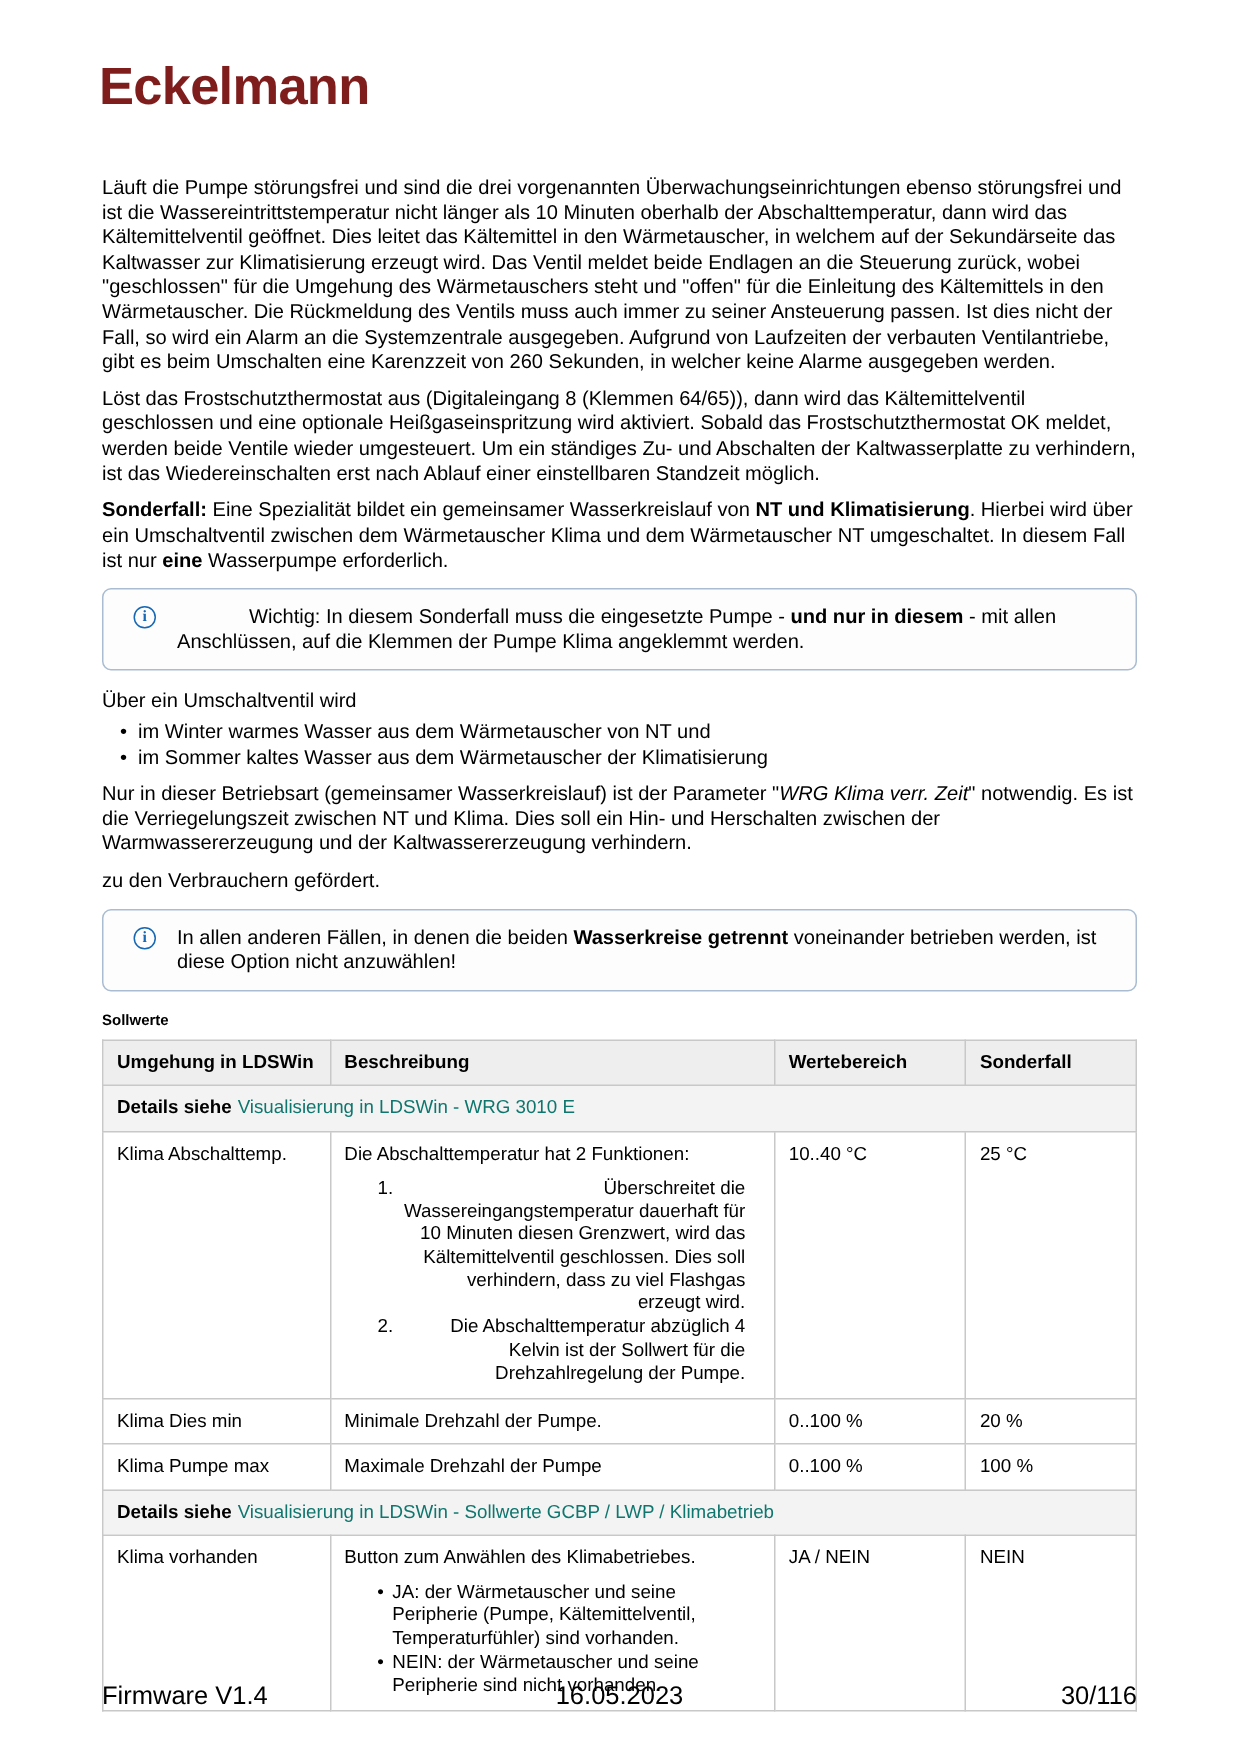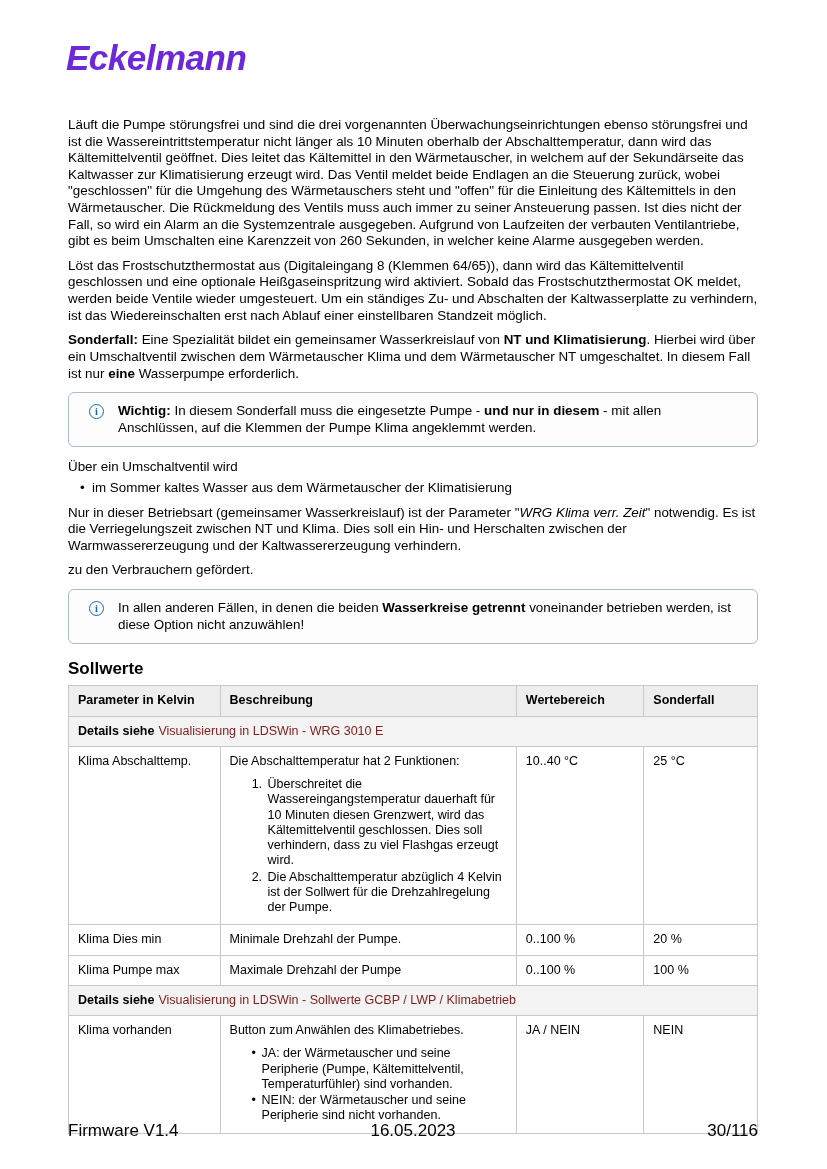--- a/index.html
+++ b/index.html
@@ -1,52 +1,52 @@
 <!DOCTYPE html>
 <html><head>
 <meta charset="utf-8">
 <style>
   * { margin: 0; padding: 0; box-sizing: border-box; }
   html, body { background: #ffffff; }
   body { width: 827px; height: 1169px; position: relative; overflow: hidden;
          font-family: "Liberation Sans", "DejaVu Sans", sans-serif; color: #000; }
 
   .logo { position: absolute; top: 38px; left: 66px;
-          font-size: 35px; font-weight: 700; color: #6d28d9; letter-spacing: -0.5px; font-style: italic; }
+          font-size: 35px; font-weight: 700; color: #7f1d1d; letter-spacing: -0.5px; }
 
   .content { position: absolute; top: 117px; left: 68px; width: 690px;
              font-size: 13.4px; line-height: 1.24; }
 
   p.body-p { margin-bottom: 8px; }
   .b { font-weight: 700; }
 
   .infobox { border: 1px solid #a9bcd2; border-radius: 6px; background: #fdfdfe;
              margin: 10px 0 12px 0; padding: 10px 14px 10px 18px;
              display: flex; align-items: flex-start; }
   .info-icon { flex: 0 0 auto; width: 15px; height: 15px; border: 1.4px solid #1668b4;
                border-radius: 50%; color: #1668b4; font-size: 10.5px; font-weight: 700;
                display: inline-flex; align-items: center; justify-content: center;
                margin: 1px 14px 0 2px; font-family: "Liberation Serif", serif; }
   .infobox-text { flex: 1; }
 
   ul.bullets { list-style: none; margin: 4px 0 8px 0; }
   ul.bullets li { padding-left: 24px; position: relative; }
   ul.bullets li::before { content: "•"; position: absolute; left: 12px; }
 
-  h3.section-heading { font-size: 17px; font-weight: 700; margin: 14px 0 6px 0; }
+  h3.section-heading { font-size: 10px; font-weight: 700; margin: 14px 0 6px 0; }
 
   table.sollwerte { width: 100%; border-collapse: collapse; font-size: 12.5px; line-height: 1.22; }
   table.sollwerte th, table.sollwerte td { border: 1px solid #c8c8c8; padding: 7px 9px;
                                            text-align: left; vertical-align: top; }
   table.sollwerte thead th { background: #eeeeee; font-weight: 700; }
   tr.details-row td { background: #f3f3f3; }
   tr.details-row .b { margin-right: 4px; }
-  .link { color: #7f1d1d; text-decoration: none; cursor: pointer; }
+  .link { color: #0f766e; text-decoration: none; cursor: pointer; }
 
-  td ol.num-list { margin: 8px 0 2px 0; padding-left: 36px; }
+  td ol.num-list { margin: 8px 10px 2px 0; padding-left: 36px; text-align: right; }
   td ol.num-list li { padding-left: 2px; margin-bottom: 1px; }
   td ul.cell-bullets { list-style: none; margin: 8px 0 2px 0; }
   td ul.cell-bullets li { padding-left: 32px; position: relative; margin-bottom: 1px; }
   td ul.cell-bullets li::before { content: "•"; position: absolute; left: 22px; }
 
   .footer { position: absolute; top: 1121px; left: 68px; width: 690px;
             font-size: 17px; display: flex; }
   .footer .f-left  { flex: 1; text-align: left; }
   .footer .f-center{ flex: 1; text-align: center; }
   .footer .f-right { flex: 1; text-align: right; }
@@ -59,26 +59,27 @@
 <div class="content">
 
   <p class="body-p">Läuft die Pumpe störungsfrei und sind die drei vorgenannten Überwachungseinrichtungen ebenso störungsfrei und ist die Wassereintrittstemperatur nicht länger als 10 Minuten oberhalb der Abschalttemperatur, dann wird das Kältemittelventil geöffnet. Dies leitet das Kältemittel in den Wärmetauscher, in welchem auf der Sekundärseite das Kaltwasser zur Klimatisierung erzeugt wird. Das Ventil meldet beide Endlagen an die Steuerung zurück, wobei "geschlossen" für die Umgehung des Wärmetauschers steht und "offen" für die Einleitung des Kältemittels in den Wärmetauscher. Die Rückmeldung des Ventils muss auch immer zu seiner Ansteuerung passen. Ist dies nicht der Fall, so wird ein Alarm an die Systemzentrale ausgegeben. Aufgrund von Laufzeiten der verbauten Ventilantriebe, gibt es beim Umschalten eine Karenzzeit von 260 Sekunden, in welcher keine Alarme ausgegeben werden.</p>
 
   <p class="body-p">Löst das Frostschutzthermostat aus (Digitaleingang 8 (Klemmen 64/65)), dann wird das Kältemittelventil geschlossen und eine optionale Heißgaseinspritzung wird aktiviert. Sobald das Frostschutzthermostat OK meldet, werden beide Ventile wieder umgesteuert. Um ein ständiges Zu- und Abschalten der Kaltwasserplatte zu verhindern, ist das Wiedereinschalten erst nach Ablauf einer einstellbaren Standzeit möglich.</p>
 
   <p class="body-p"><span style="font-weight: 700;">Sonderfall:</span><span> Eine Spezialität bildet ein gemeinsamer Wasserkreislauf von </span><span style="font-weight: 700;">NT und Klimatisierung</span><span>. Hierbei wird über ein Umschaltventil zwischen dem Wärmetauscher Klima und dem Wärmetauscher NT umgeschaltet. In diesem Fall ist nur </span><span style="font-weight: 700;">eine</span><span> Wasserpumpe erforderlich.</span></p>
 
   <div class="infobox">
     <span class="info-icon">i</span>
-    <p class="infobox-text"><span style="font-weight: 700;">Wichtig:</span><span> In diesem Sonderfall muss die eingesetzte Pumpe - </span><span style="font-weight: 700;">und nur in diesem</span><span> - mit allen Anschlüssen, auf die Klemmen der Pumpe Klima angeklemmt werden.</span></p>
+    <p class="infobox-text"><span style="font-weight: 400; margin-left: 48px;">Wichtig:</span><span> In diesem Sonderfall muss die eingesetzte Pumpe - </span><span style="font-weight: 700;">und nur in diesem</span><span> - mit allen Anschlüssen, auf die Klemmen der Pumpe Klima angeklemmt werden.</span></p>
   </div>
 
   <p class="body-p" style="margin-bottom:4px;">Über ein Umschaltventil wird</p>
 
   <ul class="bullets">
+    <li>im Winter warmes Wasser aus dem Wärmetauscher von NT und</li>
     <li>im Sommer kaltes Wasser aus dem Wärmetauscher der Klimatisierung</li>
   </ul>
 
   <p class="body-p"><span>Nur in dieser Betriebsart (gemeinsamer Wasserkreislauf) ist der Parameter "</span><span style="font-style: italic;">WRG Klima verr. Zeit</span><span>" notwendig. Es ist die Verriegelungszeit zwischen NT und Klima. Dies soll ein Hin- und Herschalten zwischen der Warmwassererzeugung und der Kaltwassererzeugung verhindern.</span></p>
 
   <p class="body-p">zu den Verbrauchern gefördert.</p>
 
   <div class="infobox">
     <span class="info-icon">i</span>
     <p class="infobox-text"><span>In allen anderen Fällen, in denen die beiden </span><span style="font-weight: 700;">Wasserkreise getrennt</span><span> voneinander betrieben werden, ist diese Option nicht anzuwählen!</span></p>
@@ -88,21 +89,21 @@
 
   <table class="sollwerte">
     <colgroup>
       <col style="width:22%">
         <col style="width:43%">
         <col style="width:18.5%">
         <col style="width:16.5%">
     </colgroup>
     <thead>
       <tr>
-        <th>Parameter in Kelvin</th>
+        <th>Umgehung in LDSWin</th>
         <th>Beschreibung</th>
         <th>Wertebereich</th>
         <th>Sonderfall</th>
       </tr>
     </thead>
     <tbody>
       <tr class="details-row">
         <td colspan="4">
           <span class="b">Details siehe</span><a class="link">Visualisierung in LDSWin - WRG 3010 E</a>
         </td>

